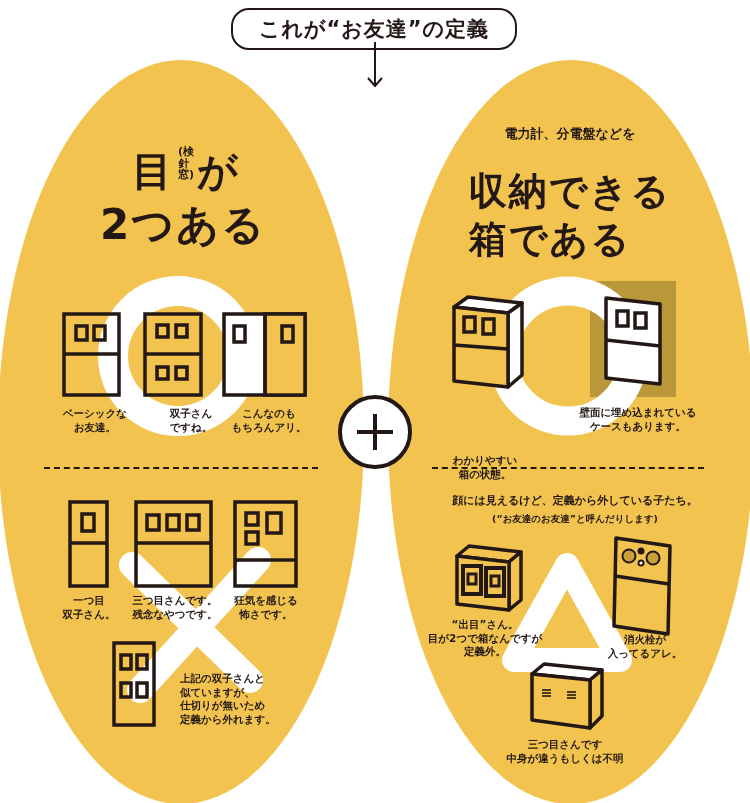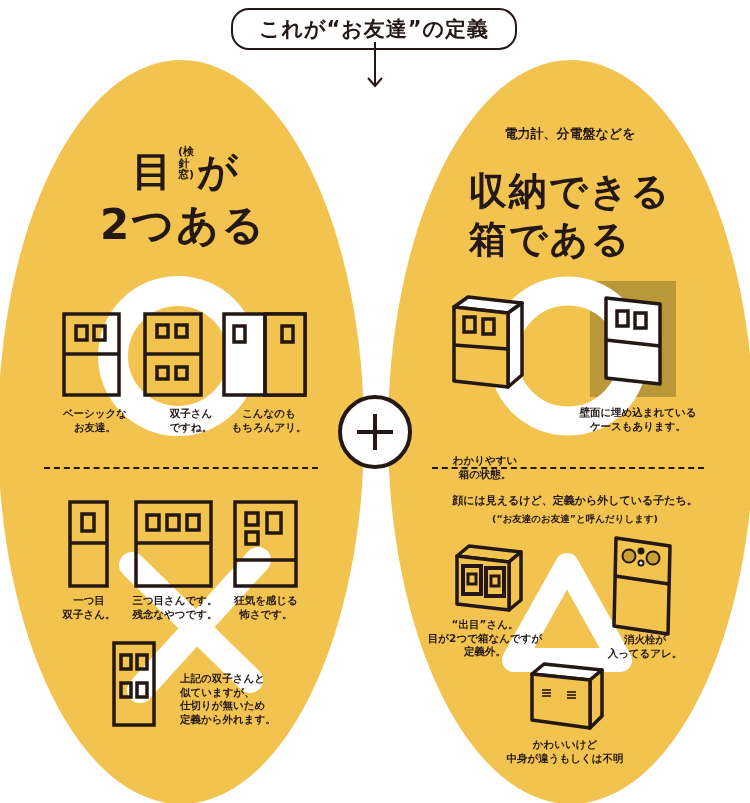--- a/index.html
+++ b/index.html
@@ -194,15 +194,15 @@
     <polygon points="2,12 14,2 72,8 60,18" fill="#ffffff" stroke="#231815" stroke-width="3.5" stroke-linejoin="round"></polygon>
     <polygon points="60,18 72,8 72,54 60,66" fill="#F2C34E" stroke="#231815" stroke-width="3.5" stroke-linejoin="round"></polygon>
     <polygon points="2,12 60,18 60,66 2,58" fill="#F2C34E" stroke="#231815" stroke-width="3.5" stroke-linejoin="round"></polygon>
     <line x1="12" y1="28" x2="21" y2="28" stroke="#231815" stroke-width="1.6"></line>
     <line x1="12" y1="31" x2="21" y2="31" stroke="#231815" stroke-width="1.6"></line>
     <line x1="12" y1="34" x2="21" y2="34" stroke="#231815" stroke-width="1.6"></line>
     <line x1="37" y1="30" x2="46" y2="30" stroke="#231815" stroke-width="1.6"></line>
     <line x1="37" y1="33" x2="46" y2="33" stroke="#231815" stroke-width="1.6"></line>
     <line x1="37" y1="36" x2="46" y2="36" stroke="#231815" stroke-width="1.6"></line>
   </svg>
-  <div class="txt small" style="left:490px; top:738px; width:150px;">かわいいけど
+  <div class="txt small" style="left:490px; top:738px; width:150px;">三つ目さんです
 中身が違うもしくは不明</div>
 </div>
 
 </body></html>

